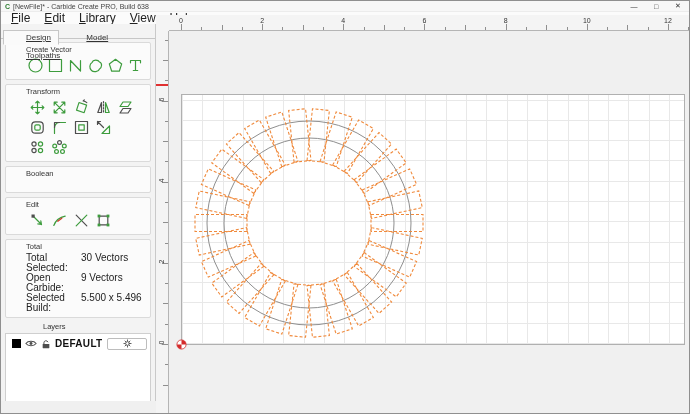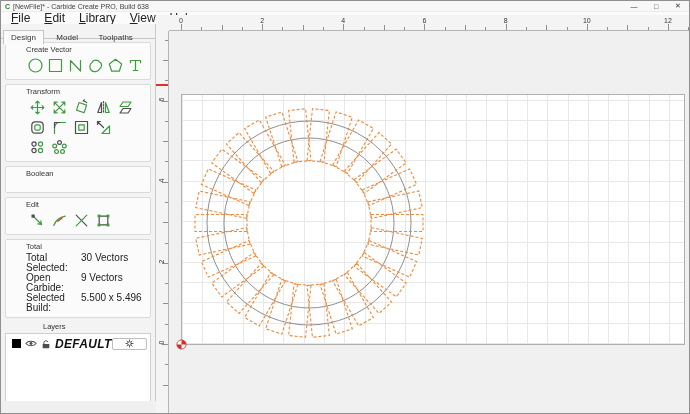--- a/index.html
+++ b/index.html
@@ -14,41 +14,41 @@
   .win-btn{width:22px;height:100%;display:flex;align-items:center;justify-content:center;font-size:7px;color:#333;}
 
   
   .menubar{position:absolute;left:0;top:11px;width:100%;height:12px;background:#fbfbfb;display:flex;align-items:center;padding-left:3px;}
   .menu-item{font-size:12px;color:#222;padding:0 7px;line-height:12px;}
   .menu-item u{text-decoration:underline;}
 
   
   .left-panel{position:absolute;left:0;top:23px;width:155px;height:377px;background:#f3f3f3;border-right:1px solid #c9c9c9;overflow:hidden;}
   .tabs{padding:1px 2px 0 2px;border-bottom:1px solid #c6c6c6;height:15px;}
-  .tab{display:inline-block;font-size:8px;color:#333;padding:2px 7px 2px 7px;border:1px solid transparent;margin-bottom:-1px;position:relative;top:1px;}
+  .tab{display:inline-block;font-size:8px;color:#333;padding:2px 7px 2px 22px;border:1px solid transparent;margin-bottom:-1px;position:relative;top:1px;text-decoration:underline;}
   .tab.active{background:#fafafa;border-color:#c6c6c6;border-bottom-color:#fafafa;}
   .group{border:1px solid #dadada;border-radius:2px;background:#fbfbfb;margin:3px 4px 4px 4px;padding:2px 4px 4px 20px;}
   .group-title{font-size:7.5px;color:#333;margin:0 0 2px 0;}
   .tool-row{display:flex;align-items:center;margin:1px 0 0 1px;}
   .tool{width:20px;height:19px;display:flex;align-items:center;justify-content:center;margin-right:2px;}
   .tool svg{width:17px;height:17px;}
   .sg{stroke:#3d9c3d;fill:none;stroke-width:1.2;stroke-linecap:round;stroke-linejoin:round;}
   .sd{stroke:#4e4e4e;fill:none;stroke-width:1.2;stroke-linecap:round;stroke-linejoin:round;}
   .sr{stroke:#d23c2c;fill:none;stroke-width:1.3;stroke-linecap:round;}
   .fd{fill:#4e4e4e;}
   .ng{fill:#3d9c3d;}
   .boolean-space{height:8px;}
   .info-row{display:flex;font-size:10px;color:#222;line-height:10px;}
   .info-label{width:55px;}
   .layers-title{font-size:7.5px;color:#333;margin:4px 0 2px 6px;padding-left:36px;}
   .layers-box{background:#ffffff;border:1px solid #cfcfcf;margin:0 4px;height:93px;padding:2px 3px;}
   .layer-row{display:flex;align-items:center;height:15px;}
   .swatch{width:9px;height:9px;background:#000;border:1px solid #000;margin:0 4px 0 3px;flex:none;}
   .layer-ico{margin-right:4px;display:flex;align-items:center;}
-  .layer-name{font-size:12px;font-weight:bold;color:#111;letter-spacing:.3px;font-style:italic;}
+  .layer-name{font-size:10px;font-weight:bold;color:#111;letter-spacing:.3px;}
   .gear-btn{margin-left:auto;width:40px;height:12px;background:#fff;border:1px solid #bdbdbd;border-radius:2px;display:flex;align-items:center;justify-content:center;}
 
   
   .canvas-col{position:absolute;left:155px;top:14px;right:0;bottom:0;}
   .corner{position:absolute;left:0;top:0;width:13px;height:16px;background:#f4f4f4;}
   .hruler{position:absolute;left:13px;top:0;right:0;height:16px;background:#f4f4f4;border-bottom:1px solid #b5b5b5;}
   .hruler .tick{position:absolute;bottom:0;width:1px;background:#8f8f8f;}
   .hruler .rlabel{position:absolute;top:2px;font-size:7px;color:#333;transform:translateX(-50%);}
   .vruler{position:absolute;left:0;top:16px;width:13px;bottom:0;background:#f4f4f4;border-right:1px solid #b5b5b5;}
   .vruler .tick{position:absolute;right:0;height:1px;background:#8f8f8f;}

